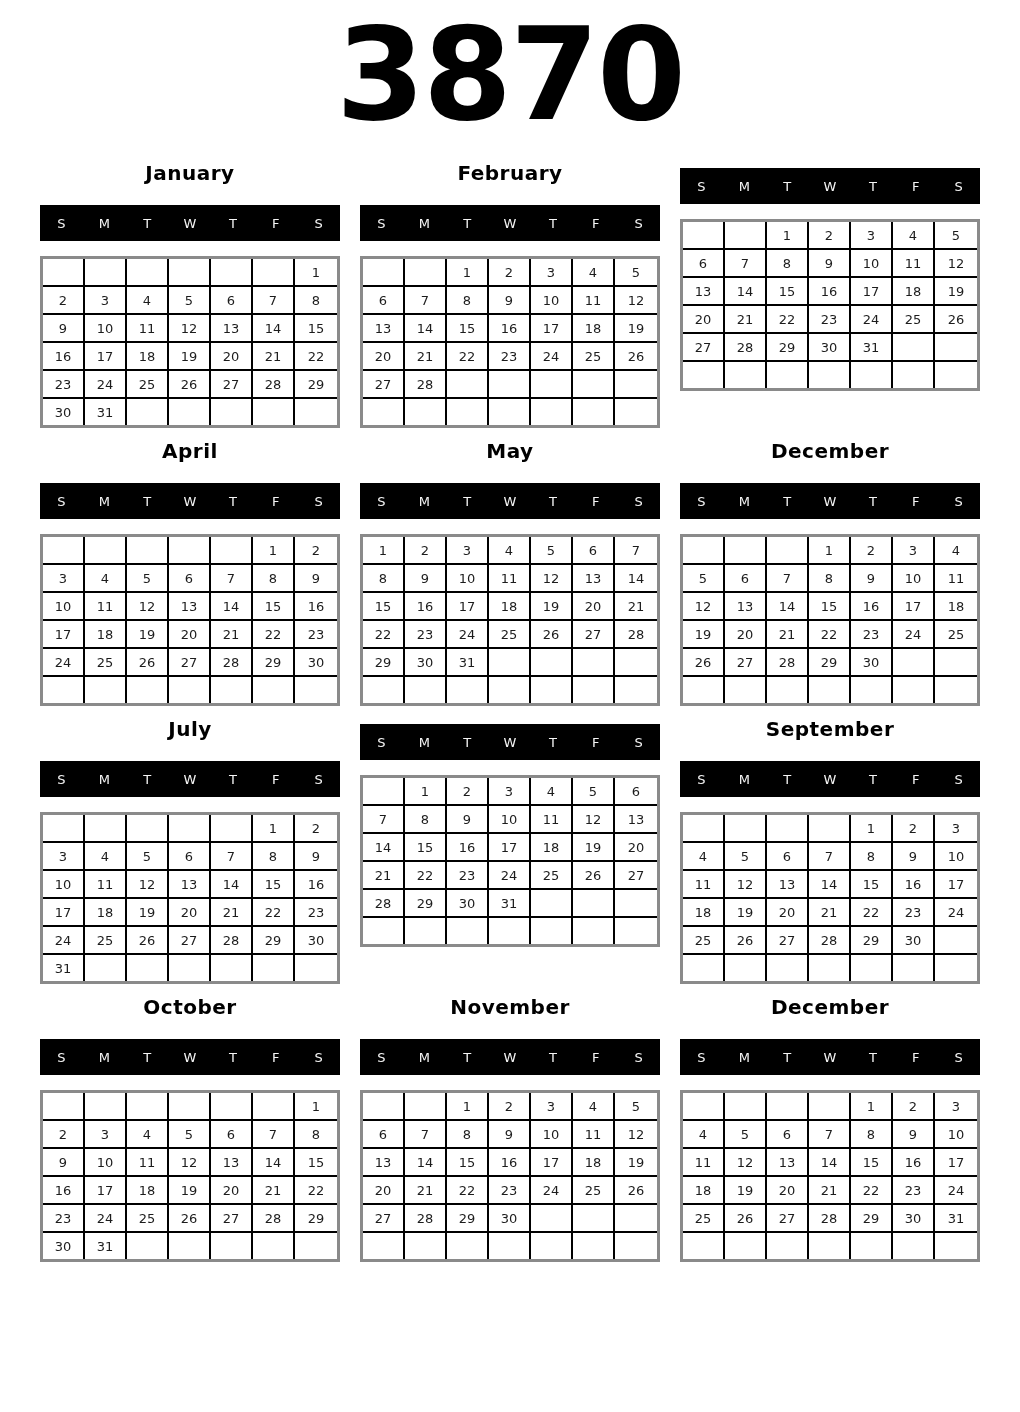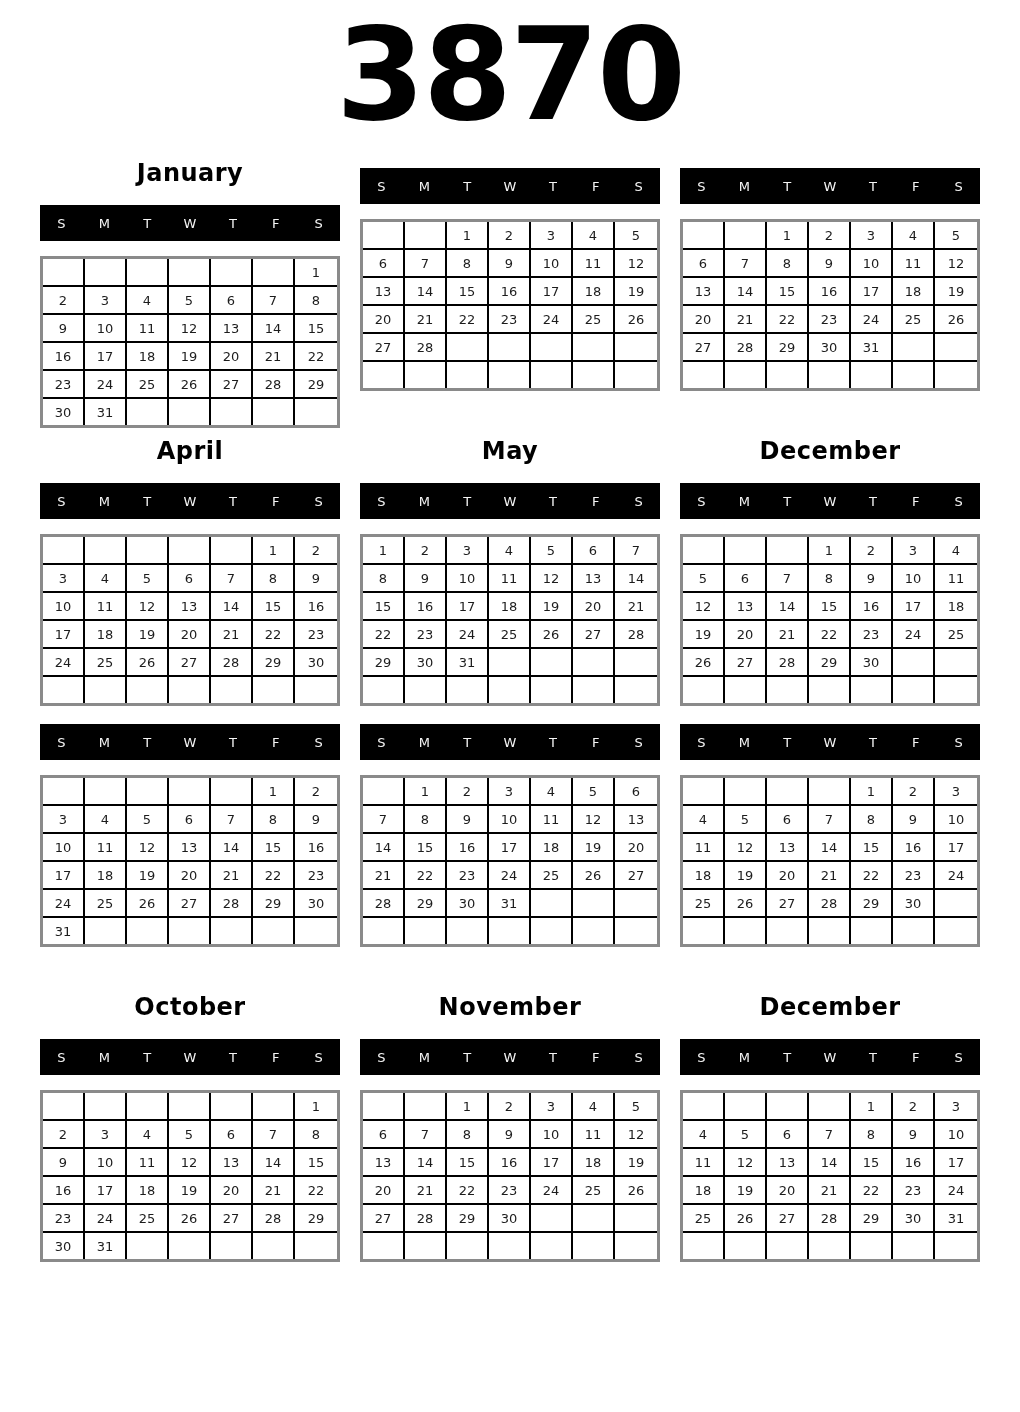--- a/index.html
+++ b/index.html
@@ -34,21 +34,21 @@
   }
   .month {
     height: 278px;
     width: 300px;
   }
   .month-title {
     margin-top: 9px;
     height: 28px;
     line-height: 28px;
     text-align: center;
-    font-size: 24px;
+    font-size: 20px;
     font-weight: 700;
     color: #000000;
     letter-spacing: 0.5px;
   }
   .dow-bar {
     margin-top: 18px;
     height: 36px;
     background: #000000;
     display: grid;
     grid-template-columns: repeat(7, 1fr);
@@ -138,20 +138,21 @@
           <div class="day-cell">31</div>
           <div class="day-cell"></div>
           <div class="day-cell"></div>
           <div class="day-cell"></div>
           <div class="day-cell"></div>
           <div class="day-cell"></div>
         </div>
   </div>
 
   <div class="month">
+    <div class="month-title">February</div>
     <div class="dow-bar">
           <div class="dow-letter">S</div>
           <div class="dow-letter">M</div>
           <div class="dow-letter">T</div>
           <div class="dow-letter">W</div>
           <div class="dow-letter">T</div>
           <div class="dow-letter">F</div>
           <div class="dow-letter">S</div>
         </div>
     <div class="cal">
@@ -421,20 +422,21 @@
           <div class="day-cell"></div>
           <div class="day-cell"></div>
           <div class="day-cell"></div>
           <div class="day-cell"></div>
           <div class="day-cell"></div>
           <div class="day-cell"></div>
         </div>
   </div>
 
   <div class="month">
+    <div class="month-title">July</div>
     <div class="dow-bar">
           <div class="dow-letter">S</div>
           <div class="dow-letter">M</div>
           <div class="dow-letter">T</div>
           <div class="dow-letter">W</div>
           <div class="dow-letter">T</div>
           <div class="dow-letter">F</div>
           <div class="dow-letter">S</div>
         </div>
     <div class="cal">
@@ -533,20 +535,21 @@
           <div class="day-cell"></div>
           <div class="day-cell"></div>
           <div class="day-cell"></div>
           <div class="day-cell"></div>
           <div class="day-cell"></div>
           <div class="day-cell"></div>
         </div>
   </div>
 
   <div class="month">
+    <div class="month-title">September</div>
     <div class="dow-bar">
           <div class="dow-letter">S</div>
           <div class="dow-letter">M</div>
           <div class="dow-letter">T</div>
           <div class="dow-letter">W</div>
           <div class="dow-letter">T</div>
           <div class="dow-letter">F</div>
           <div class="dow-letter">S</div>
         </div>
     <div class="cal">

